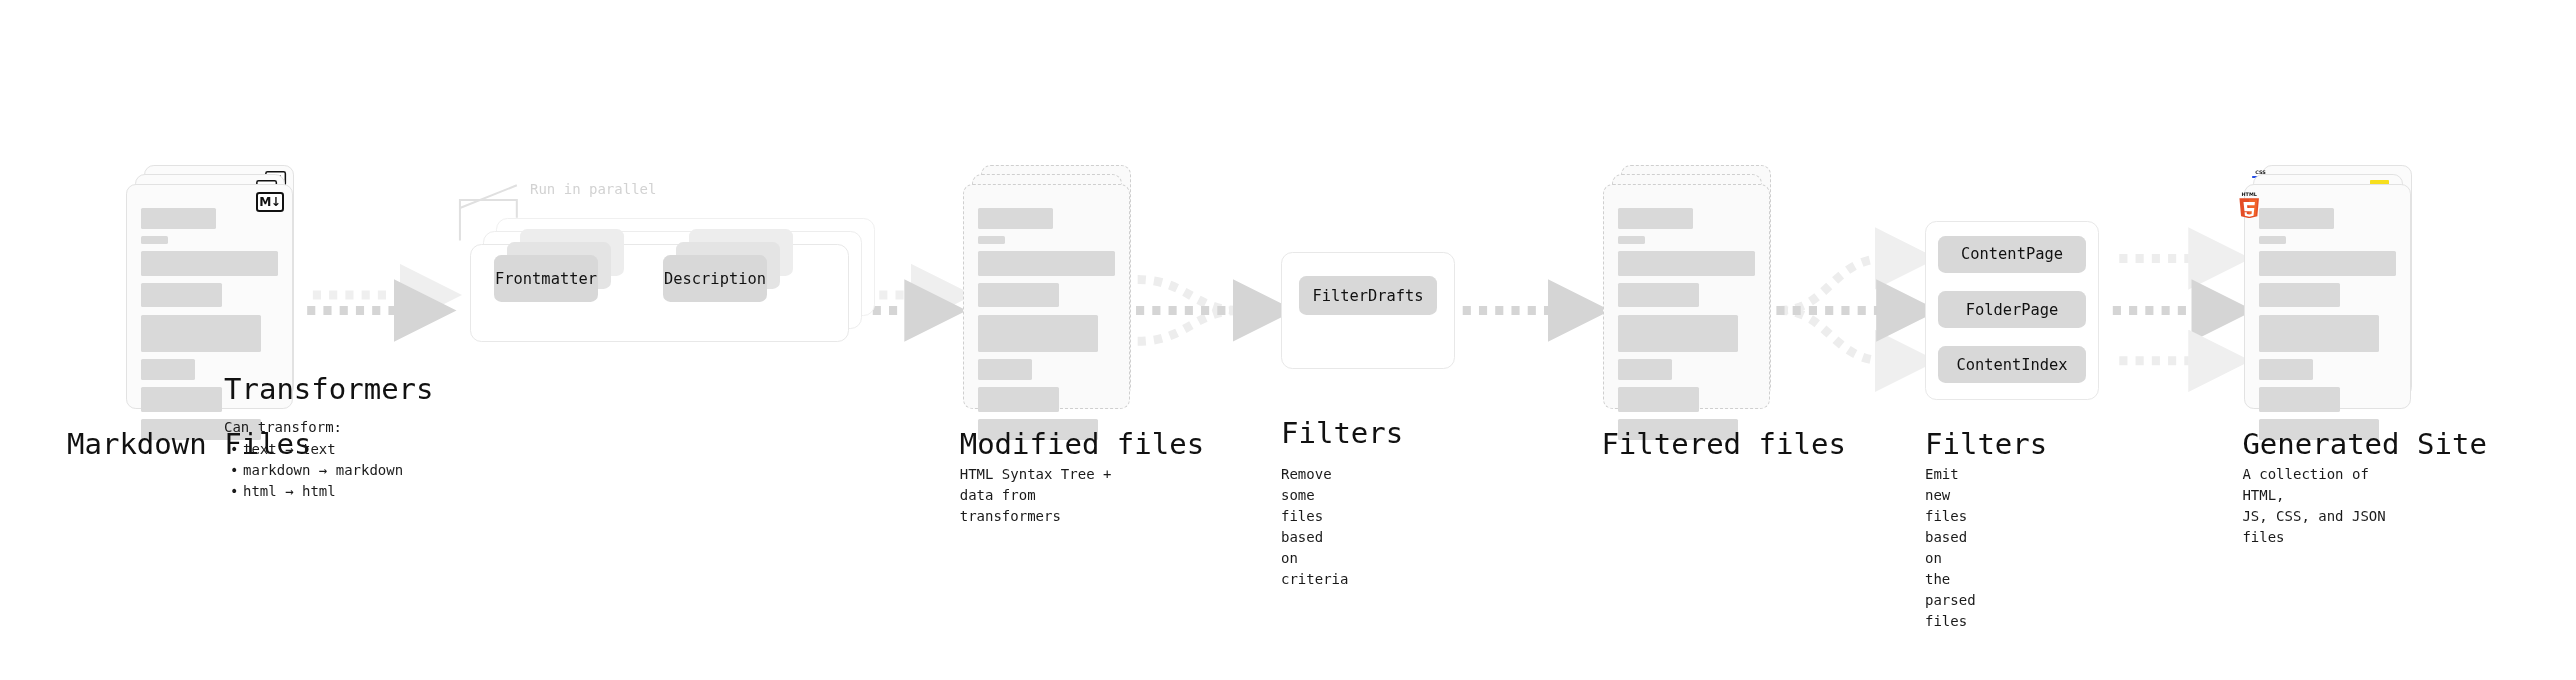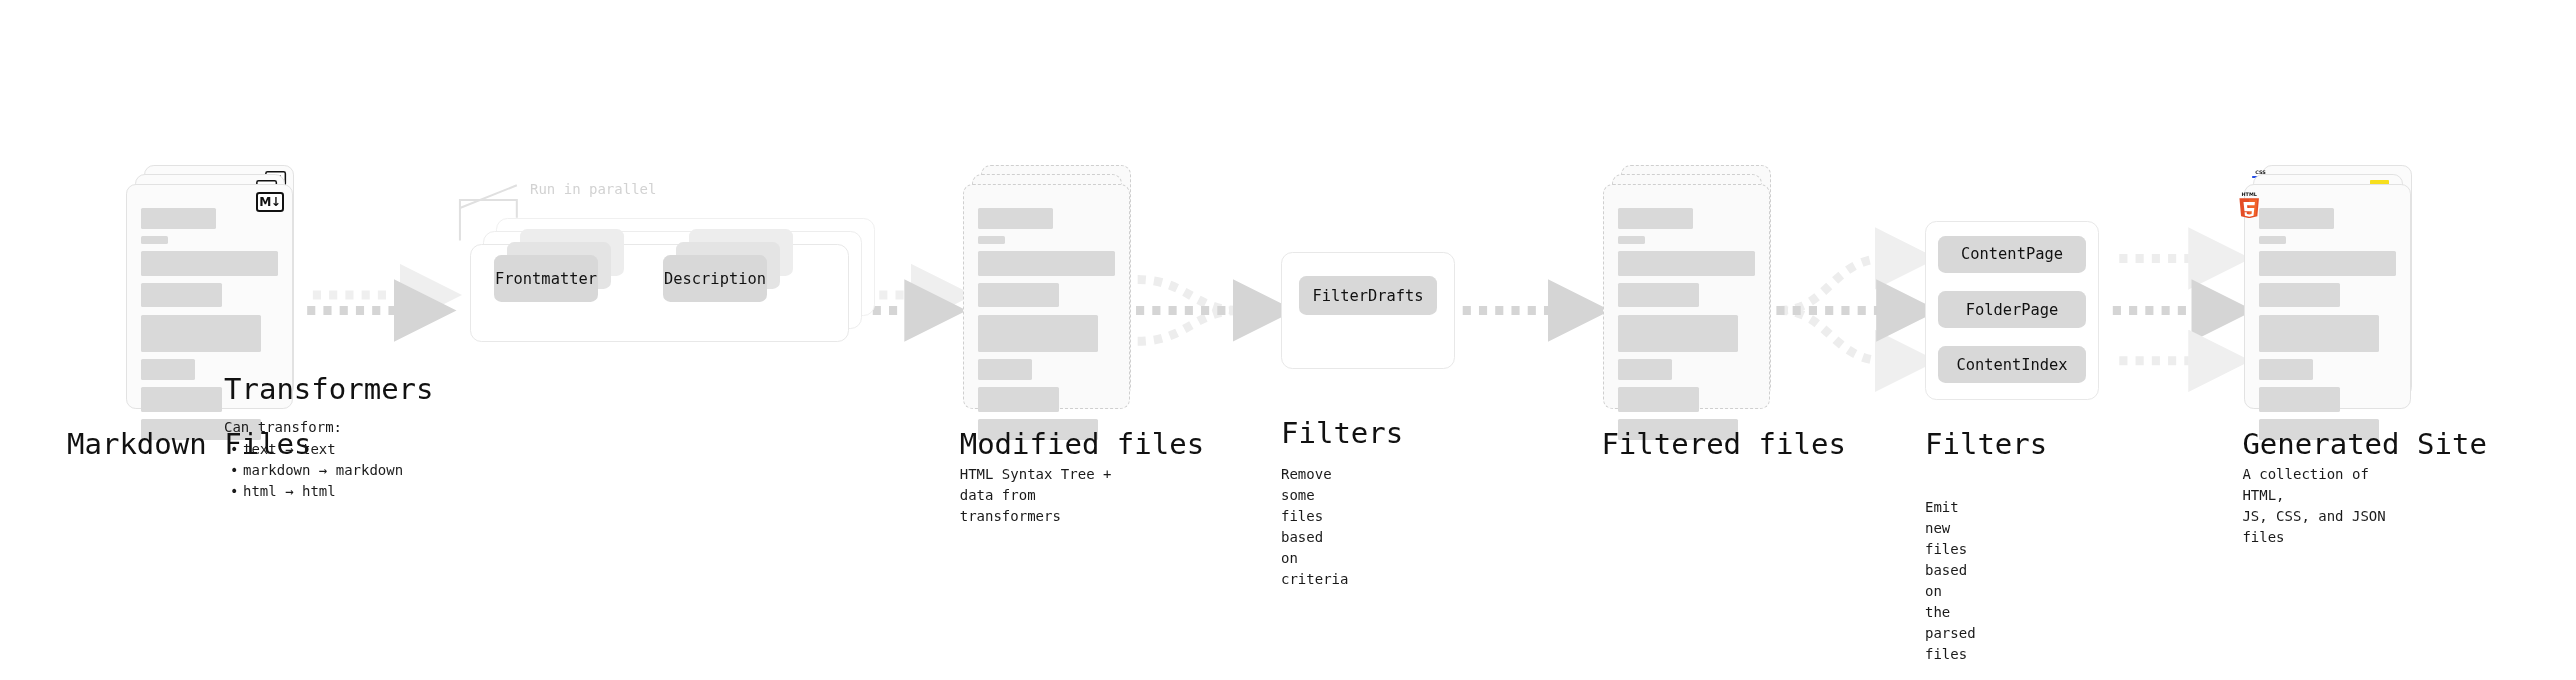--- a/index.html
+++ b/index.html
@@ -306,21 +306,21 @@
     <div class="chip" style="left:13px; top:14.6px; width:148px; height:37px;">
       <span>ContentPage</span>
     </div>
     <div class="chip" style="left:13px; top:70px; width:148px; height:37px;">
       <span>FolderPage</span>
     </div>
     <div class="chip" style="left:13px; top:125px; width:148px; height:37px;">
       <span>ContentIndex</span>
     </div>
     <div class="title" style="position:absolute; left:0px; top:206px;">Filters</div>
-    <div class="subtitle" style="position:absolute; left:0px; top:243px;margin-top:33px;">Emit new files based on
+    <div class="subtitle" style="position:absolute; left:0px; top:243px;">Emit new files based on
 the parsed files</div>
   </div>
 
   <div class="stage" style="left:2244px; top:165px;">
     <div class="card-stack">
       <div class="card back2">
         <div class="badge css-chip" style="right:11.4px; top:4.1px;">
           <div class="css-txt">CSS</div>
           <div class="css-rule"></div>
         </div>

